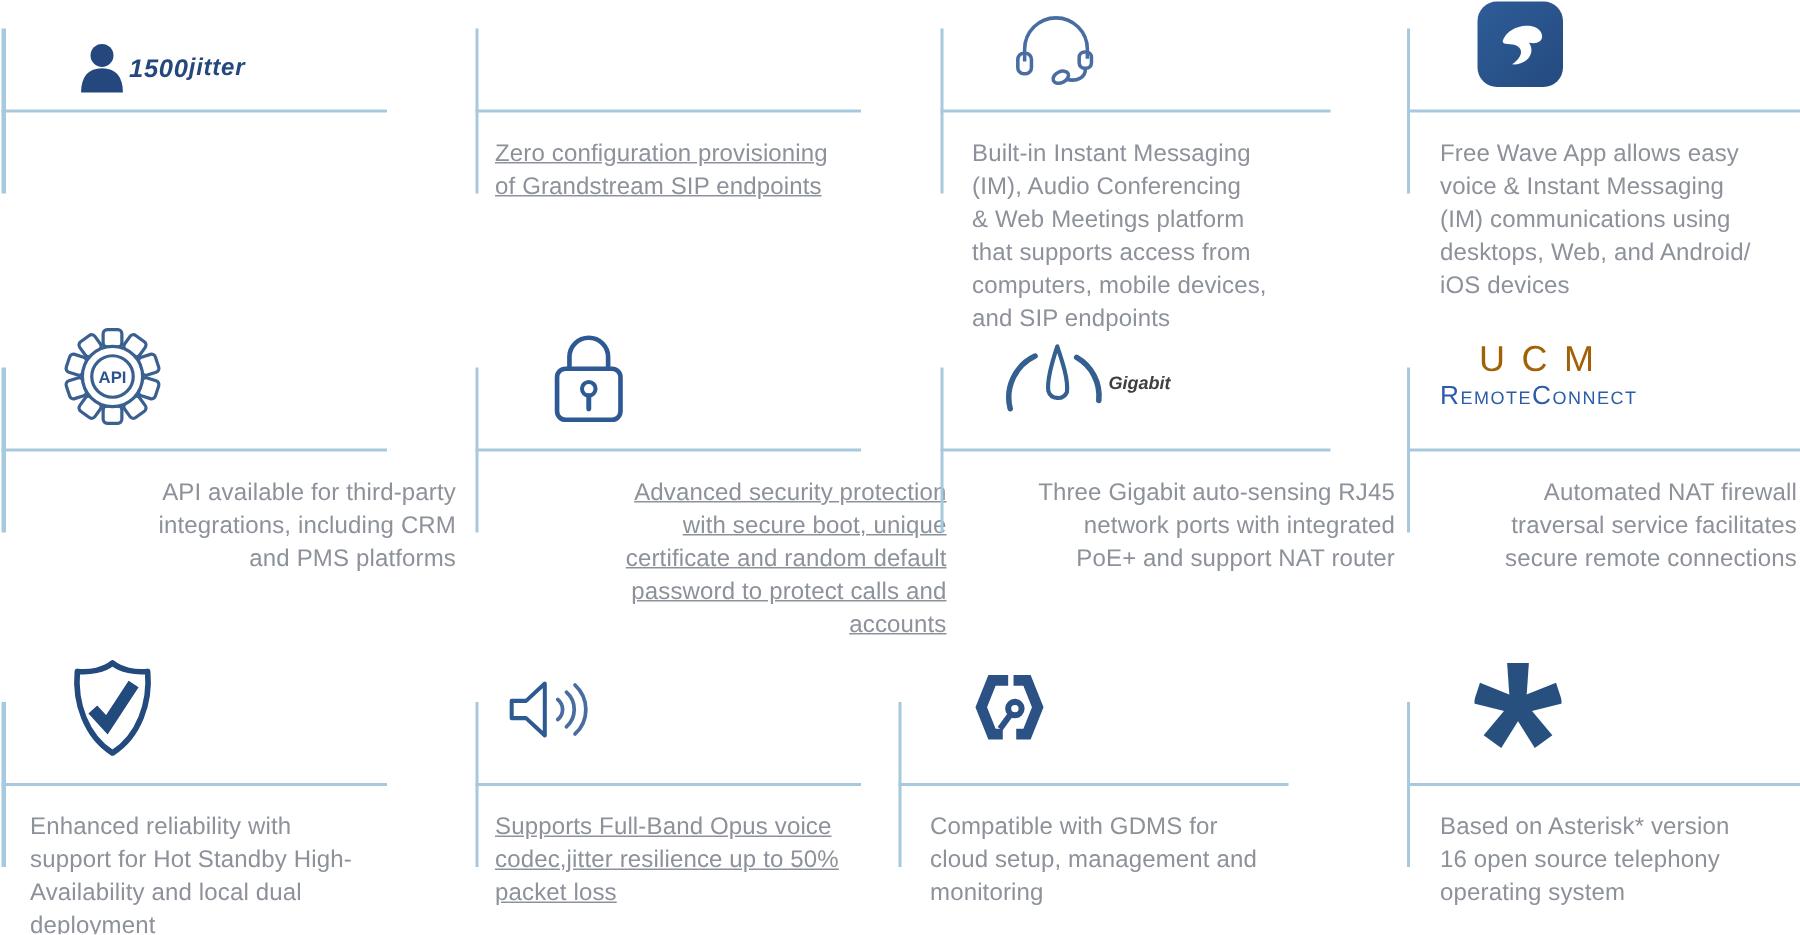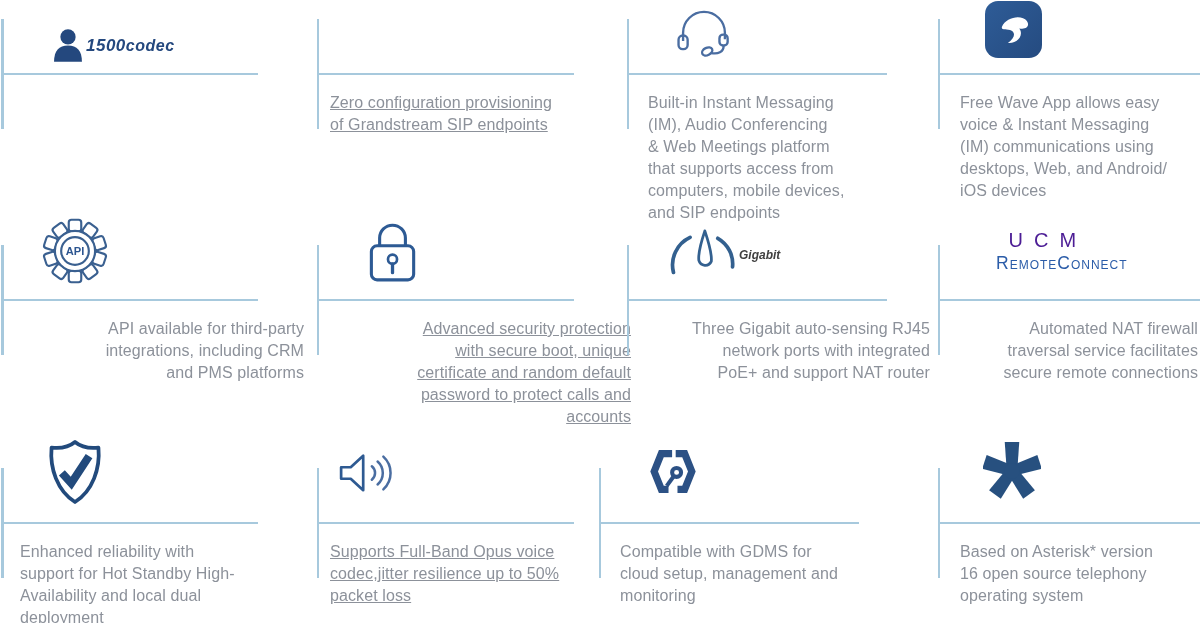--- a/index.html
+++ b/index.html
@@ -51,22 +51,22 @@
   .users-word{font-style:italic;font-weight:bold;font-size:16px;line-height:15px;color:#24487e;letter-spacing:0.5px;}
   .zc-zero{
     font-style:italic;font-weight:bold;font-size:37px;line-height:34px;
     color:#ffffff;-webkit-text-stroke:2.2px #1d4e96;letter-spacing:0;
   }
   .zc-config{
     font-style:italic;font-weight:bold;font-size:19px;line-height:19px;
     color:#1d4e96;margin-left:7px;margin-top:-2px;letter-spacing:0.5px;
   }
   .gig-label{font-style:italic;font-weight:bold;font-size:12px;line-height:16px;color:#404040;text-align:center;margin-top:2px;}
-  .ucm-top{font-size:20px;line-height:26px;letter-spacing:11px;padding-left:8px;color:#4c1d95;text-align:center;}
-  .ucm-bottom{font-variant:small-caps;font-size:17.5px;line-height:19px;letter-spacing:1px;color:#2b5ca8;margin-top:1px;margin-left:36px;}
+  .ucm-top{font-size:24px;line-height:26px;letter-spacing:11px;padding-left:8px;color:#a16207;text-align:center;}
+  .ucm-bottom{font-variant:small-caps;font-size:17.5px;line-height:19px;letter-spacing:1px;color:#2b5ca8;margin-top:1px;}
   .wave-tile{
     width:57px;height:57px;border-radius:13px;
     background:linear-gradient(135deg,#2e5c97 0%,#254b80 100%);
     display:flex;align-items:center;justify-content:center;
   }
 </style>
 </head>
 <body>
 
 <div class="board">
@@ -74,21 +74,21 @@
   <div class="cell r1 c1" style="left:0;top:0;width:318px;height:210px">
     <span class="vline"></span>
     <span class="hline"></span>
     <div class="icon-zone">
       <div class="stack" style="margin-left:50px">
         <svg width="36" height="33" viewBox="0 0 40 36">
           <circle cx="20" cy="8.5" r="8.5" fill="#24487e"></circle>
           <path d="M20 18 c-10 0 -15.5 6 -15.5 18 h31 c0 -12 -5.5 -18 -15.5 -18 z" fill="#24487e"></path>
         </svg>
         <div class="users-num">1500</div>
-        <div class="users-word">codec</div>
+        <div class="users-word">jitter</div>
       </div>
     </div>
   </div>
 
   <div class="cell r1 c2" style="left:317px;top:0;width:310px;height:210px">
     <span class="vline"></span>
     <span class="hline"></span>
     <div class="desc">Zero configuration provisioning
 of Grandstream SIP endpoints</div>
   </div>

